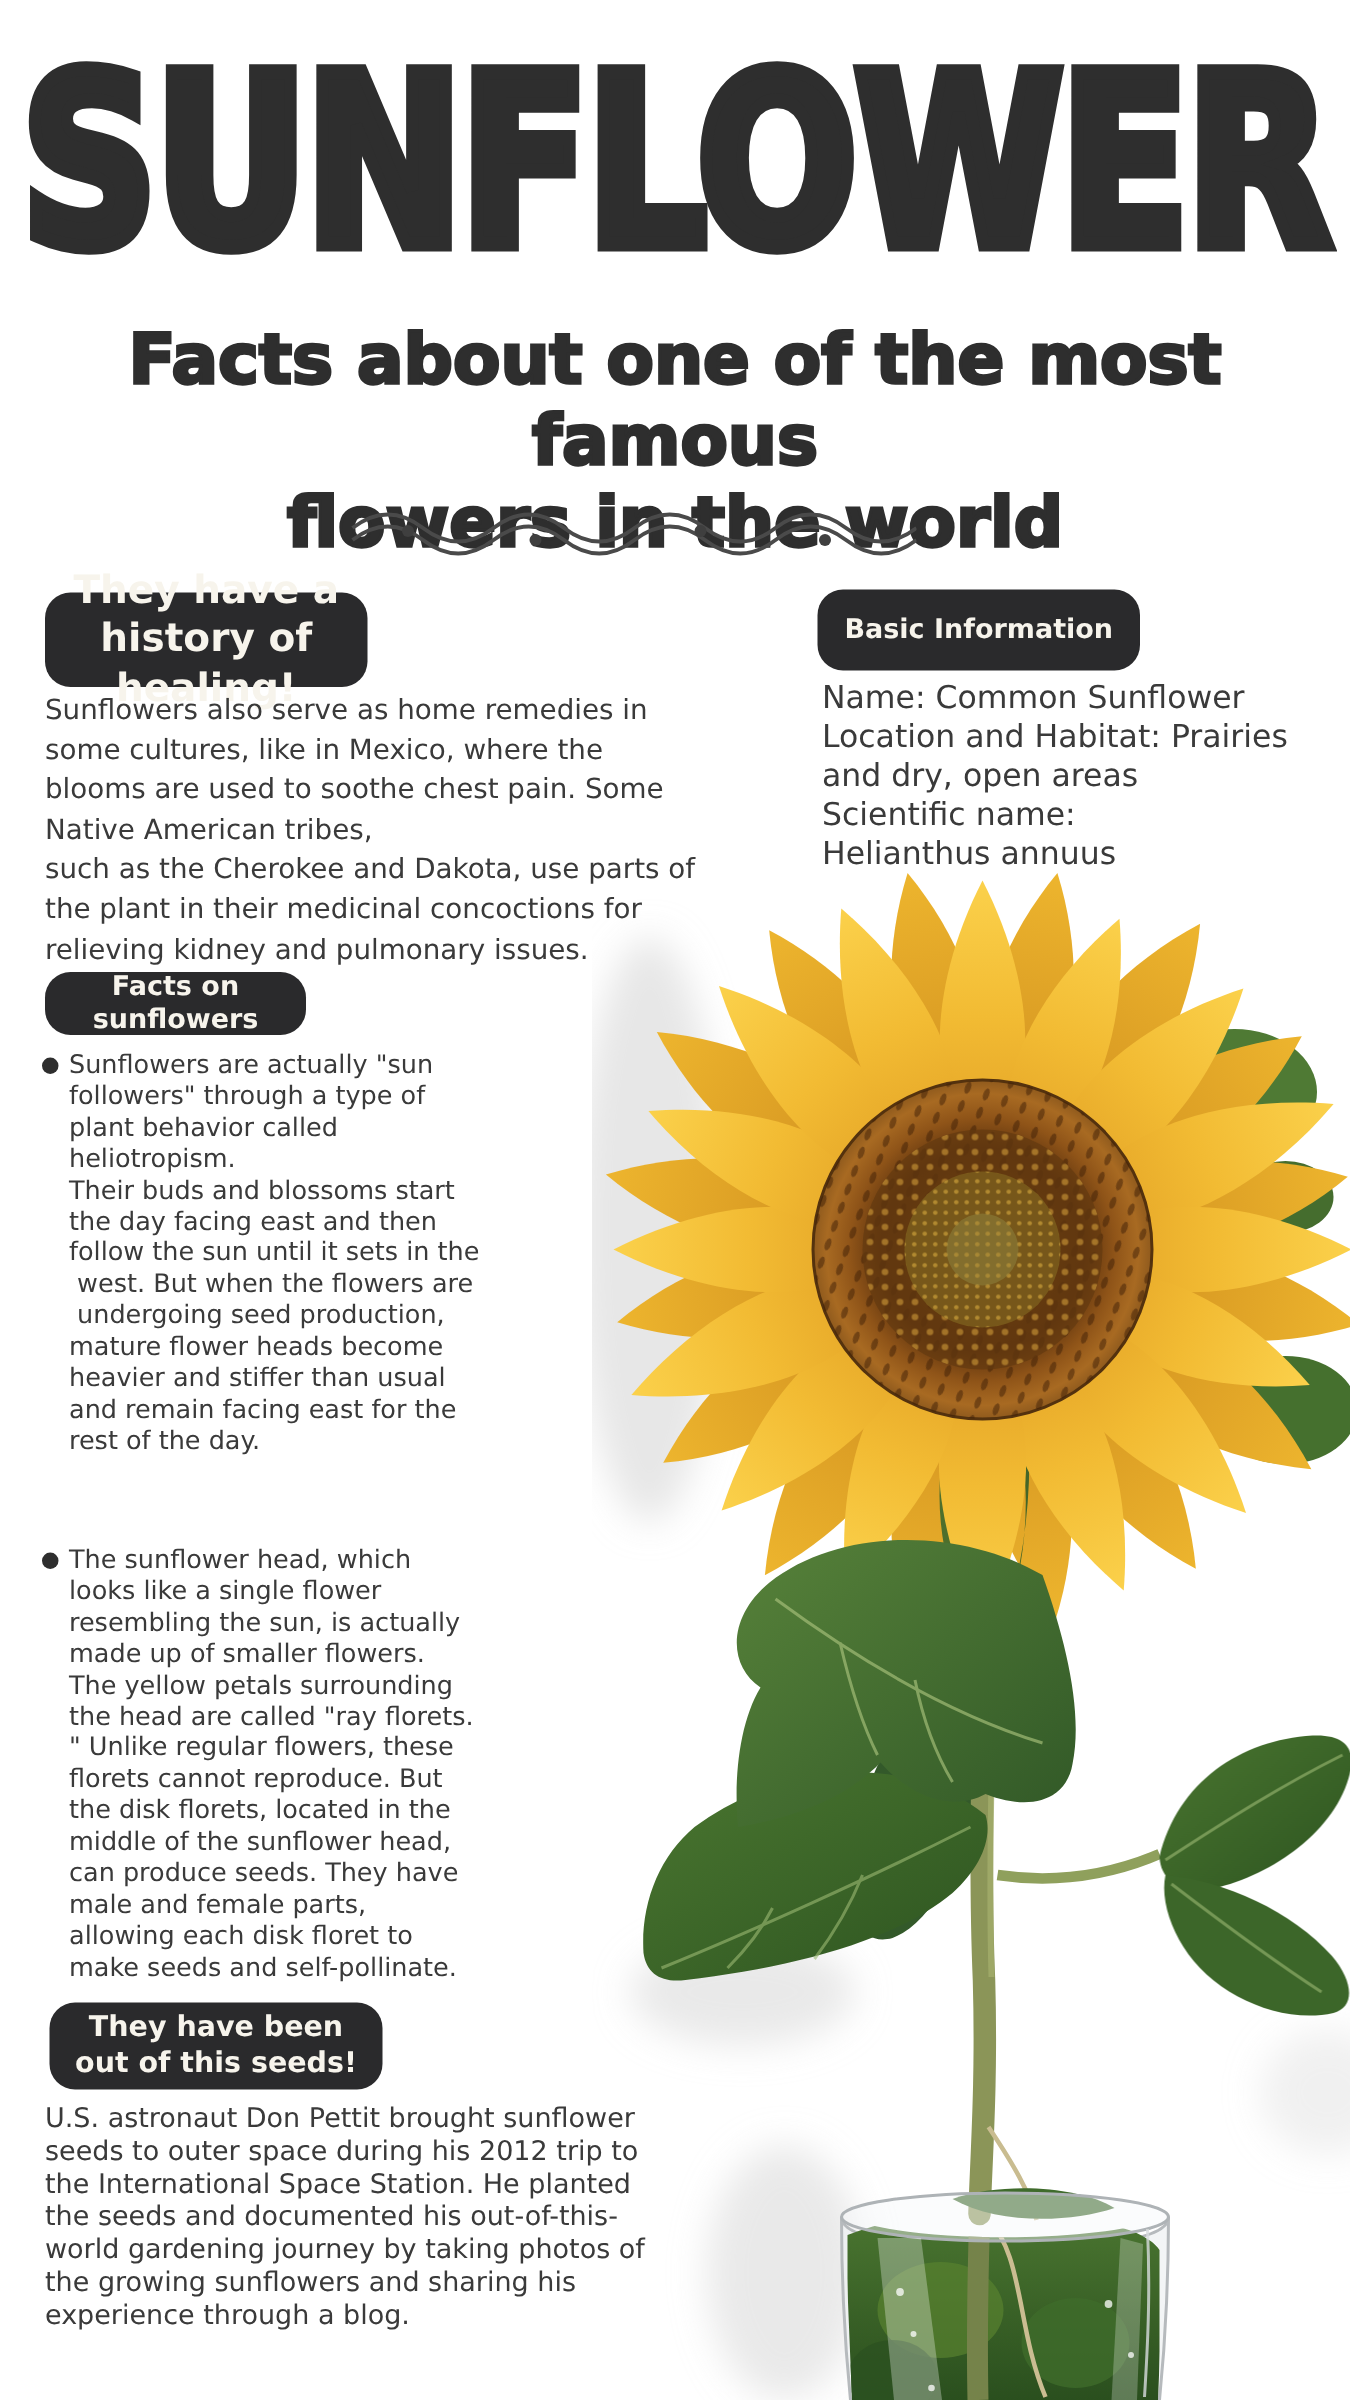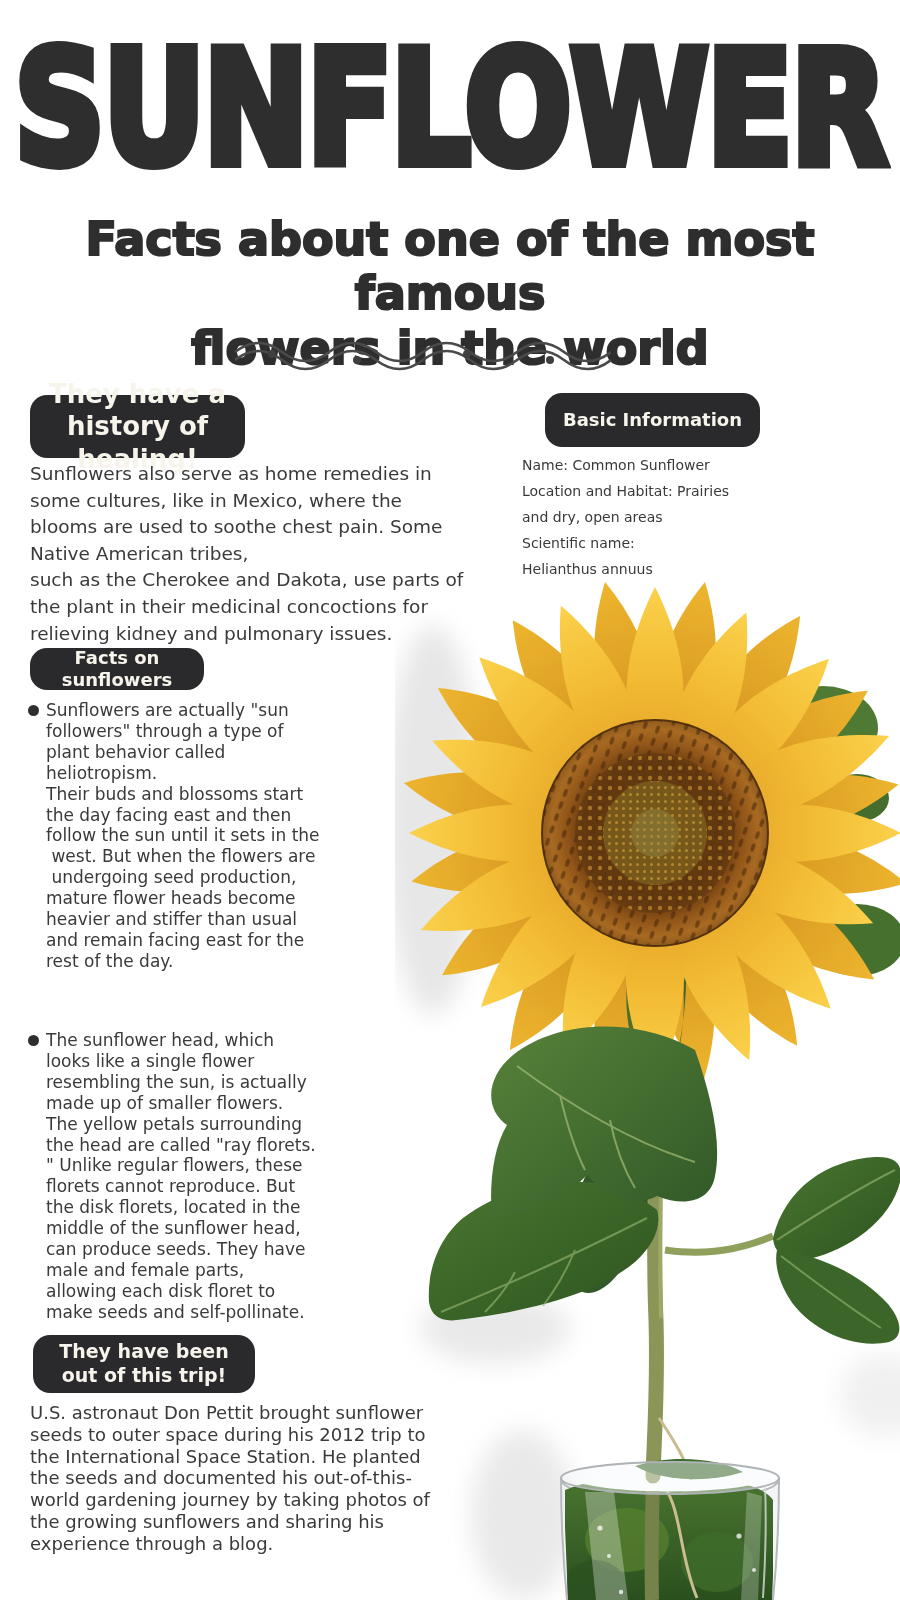--- a/index.html
+++ b/index.html
@@ -15,21 +15,21 @@
   .divider{position:absolute;left:233px;top:340px;}
   .badge{position:absolute;background:#2a2a2c;color:#f7f4ec;border-radius:17px;
          display:flex;align-items:center;justify-content:center;text-align:center;
          font-weight:bold;white-space:pre-line;line-height:1.25;}
   #badge-healing{left:30px;top:395px;width:215px;height:63px;font-size:26px;}
   #badge-info{left:545px;top:393px;width:215px;height:54px;font-size:18px;}
   #badge-facts{left:30px;top:648px;width:174px;height:42px;font-size:18px;}
   #badge-space{left:33px;top:1335px;width:222px;height:58px;font-size:19px;}
   .body-text{position:absolute;color:#3a3a3a;white-space:pre-wrap;}
   #healing-body{left:30px;top:461px;width:482px;font-size:18.5px;line-height:26.6px;}
-  #info-body{left:522px;top:452px;width:345px;font-size:14px;line-height:26px;}
+  #info-body{left:548px;top:452px;width:345px;font-size:21px;line-height:26px;}
   .bullet{position:absolute;display:flex;color:#3a3a3a;}
   .bullet .dot{width:11px;height:11px;border-radius:50%;background:#2e2e2e;margin:5px 7px 0 0;flex:none;}
   .bullet .text{white-space:pre-wrap;font-size:17px;line-height:20.9px;width:345px;}
   #bullet-1{left:28px;top:700px;}
   #bullet-2{left:28px;top:1030px;}
   #space-body{left:30px;top:1402px;width:472px;font-size:18px;line-height:21.8px;}
   #sunflower{position:absolute;left:395px;top:550px;}
 </style>
 </head>
 <body>
@@ -100,21 +100,21 @@
 florets cannot reproduce. But
 the disk florets, located in the
 middle of the sunflower head,
 can produce seeds. They have
 male and female parts,
 allowing each disk floret to
 make seeds and self-pollinate.</div>
   </div>
 
   <div class="badge" id="badge-space">They have been
-out of this trip!</div>
+out of this seeds!</div>
   <div class="body-text" id="space-body">U.S. astronaut Don Pettit brought sunflower
 seeds to outer space during his 2012 trip to
 the International Space Station. He planted
 the seeds and documented his out-of-this-
 world gardening journey by taking photos of
 the growing sunflowers and sharing his
 experience through a blog.</div>
 
   <svg id="sunflower" width="505" height="1050" viewBox="0 0 505 1050">
     <defs>

